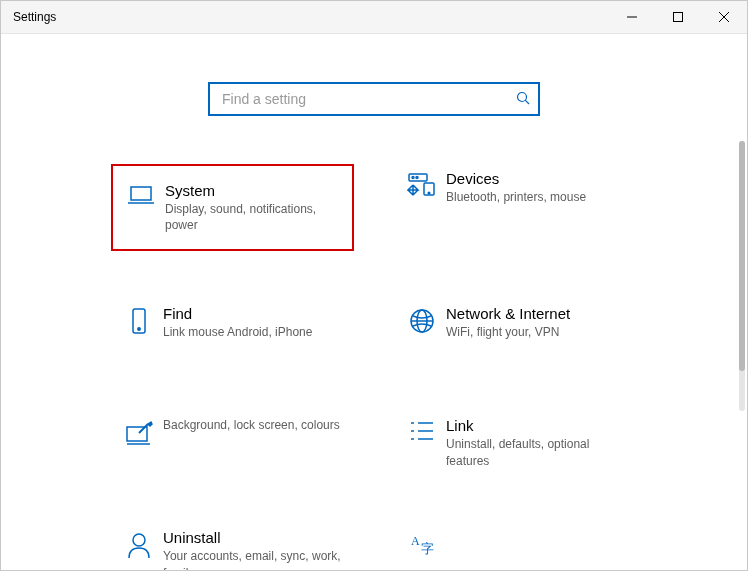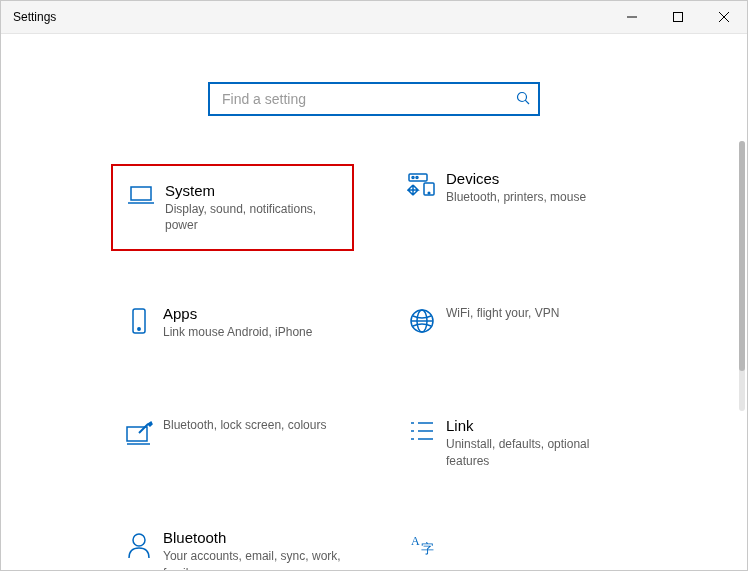--- a/index.html
+++ b/index.html
@@ -151,51 +151,52 @@
   </div>
 
   <div class="cat">
     <div class="ico">
       <svg width="20" height="30" viewBox="0 0 20 30">
           <rect x="4" y="2" width="12" height="24" rx="2"></rect>
           <circle cx="10" cy="22" r="1.2" fill="#0067c0"></circle>
         </svg>
     </div>
     <div class="txt">
-      <div class="name">Apps</div>
+      <div class="name">Find</div>
       <div class="desc">Link mouse Android, iPhone</div>
     </div>
   </div>
 
   <div class="cat">
     <div class="ico">
       <svg width="28" height="28" viewBox="0 0 28 28">
           <circle cx="14" cy="14" r="11"></circle>
           <ellipse cx="14" cy="14" rx="5" ry="11"></ellipse>
           <line x1="3" y1="14" x2="25" y2="14"></line>
           <path d="M5 9 Q14 13 23 9"></path>
           <path d="M5 19 Q14 15 23 19"></path>
         </svg>
     </div>
     <div class="txt">
+      <div class="name">Network &amp; Internet</div>
       <div class="desc">WiFi, flight your, VPN</div>
     </div>
   </div>
 
   <div class="cat">
     <div class="ico">
       <svg width="30" height="28" viewBox="0 0 30 28">
           <rect x="3" y="8" width="20" height="14"></rect>
           <line x1="3" y1="25" x2="26" y2="25"></line>
           <line x1="15" y1="14" x2="24" y2="5" stroke-width="2"></line>
           <path d="M24 5 l3 -2 l1 2 l-2 2 z" fill="#0067c0"></path>
         </svg>
     </div>
     <div class="txt">
-      <div class="desc">Bluetooth, lock screen, colours</div>
+      <div class="desc">Background, lock screen, colours</div>
     </div>
   </div>
 
   <div class="cat">
     <div class="ico">
       <svg width="28" height="24" viewBox="0 0 28 24" stroke-width="2">
           <line x1="3" y1="4" x2="6" y2="4"></line>
           <line x1="10" y1="4" x2="25" y2="4"></line>
           <line x1="3" y1="12" x2="6" y2="12"></line>
           <line x1="10" y1="12" x2="25" y2="12"></line>
@@ -210,21 +211,21 @@
   </div>
 
   <div class="cat">
     <div class="ico">
       <svg width="26" height="28" viewBox="0 0 26 28">
           <circle cx="13" cy="9" r="6"></circle>
           <path d="M3 27 q0 -10 10 -10 q10 0 10 10"></path>
         </svg>
     </div>
     <div class="txt">
-      <div class="name">Bluetooth</div>
+      <div class="name">Uninstall</div>
       <div class="desc">Your accounts, email, sync, work, family</div>
     </div>
   </div>
 
   <div class="cat">
     <div class="ico">
       <svg width="28" height="26" viewBox="0 0 28 26">
           <text x="3" y="14" font-size="12" fill="#0067c0" stroke="none" font-family="Segoe UI">A</text>
           <text x="13" y="22" font-size="13" fill="#0067c0" stroke="none" font-family="Segoe UI">字</text>
         </svg>

